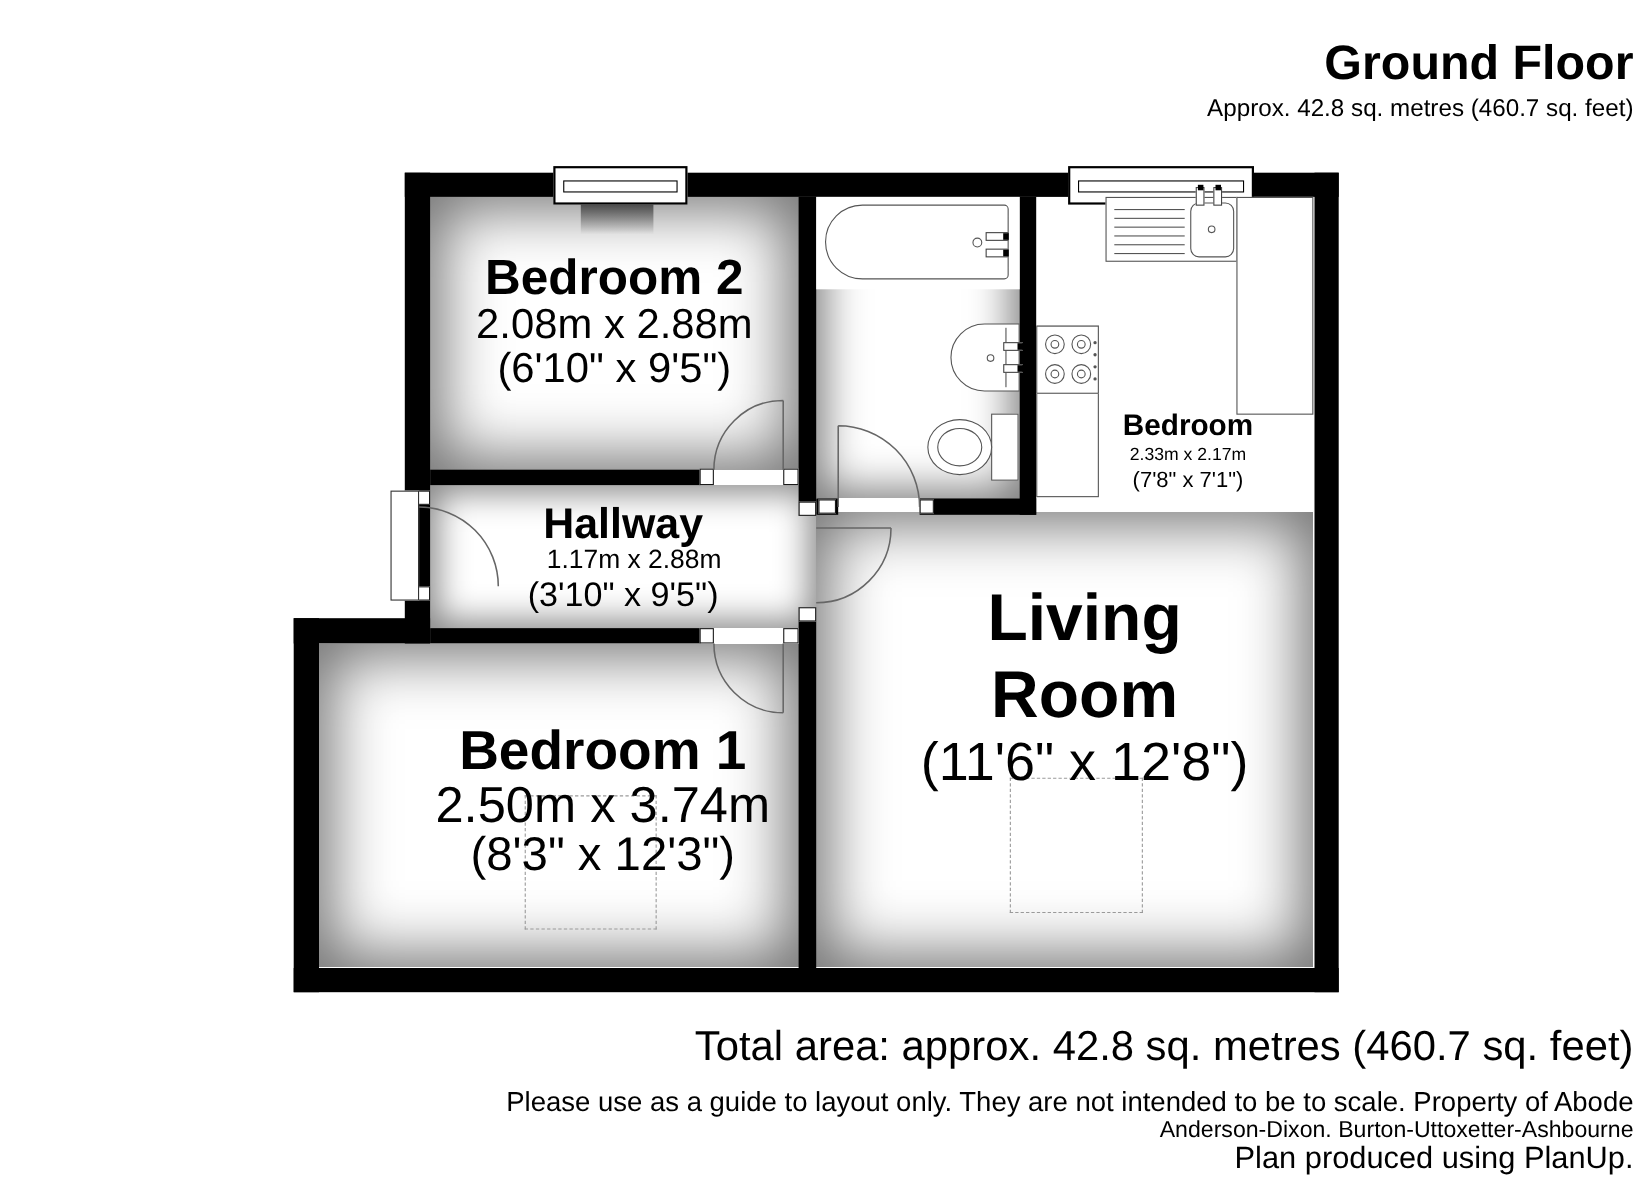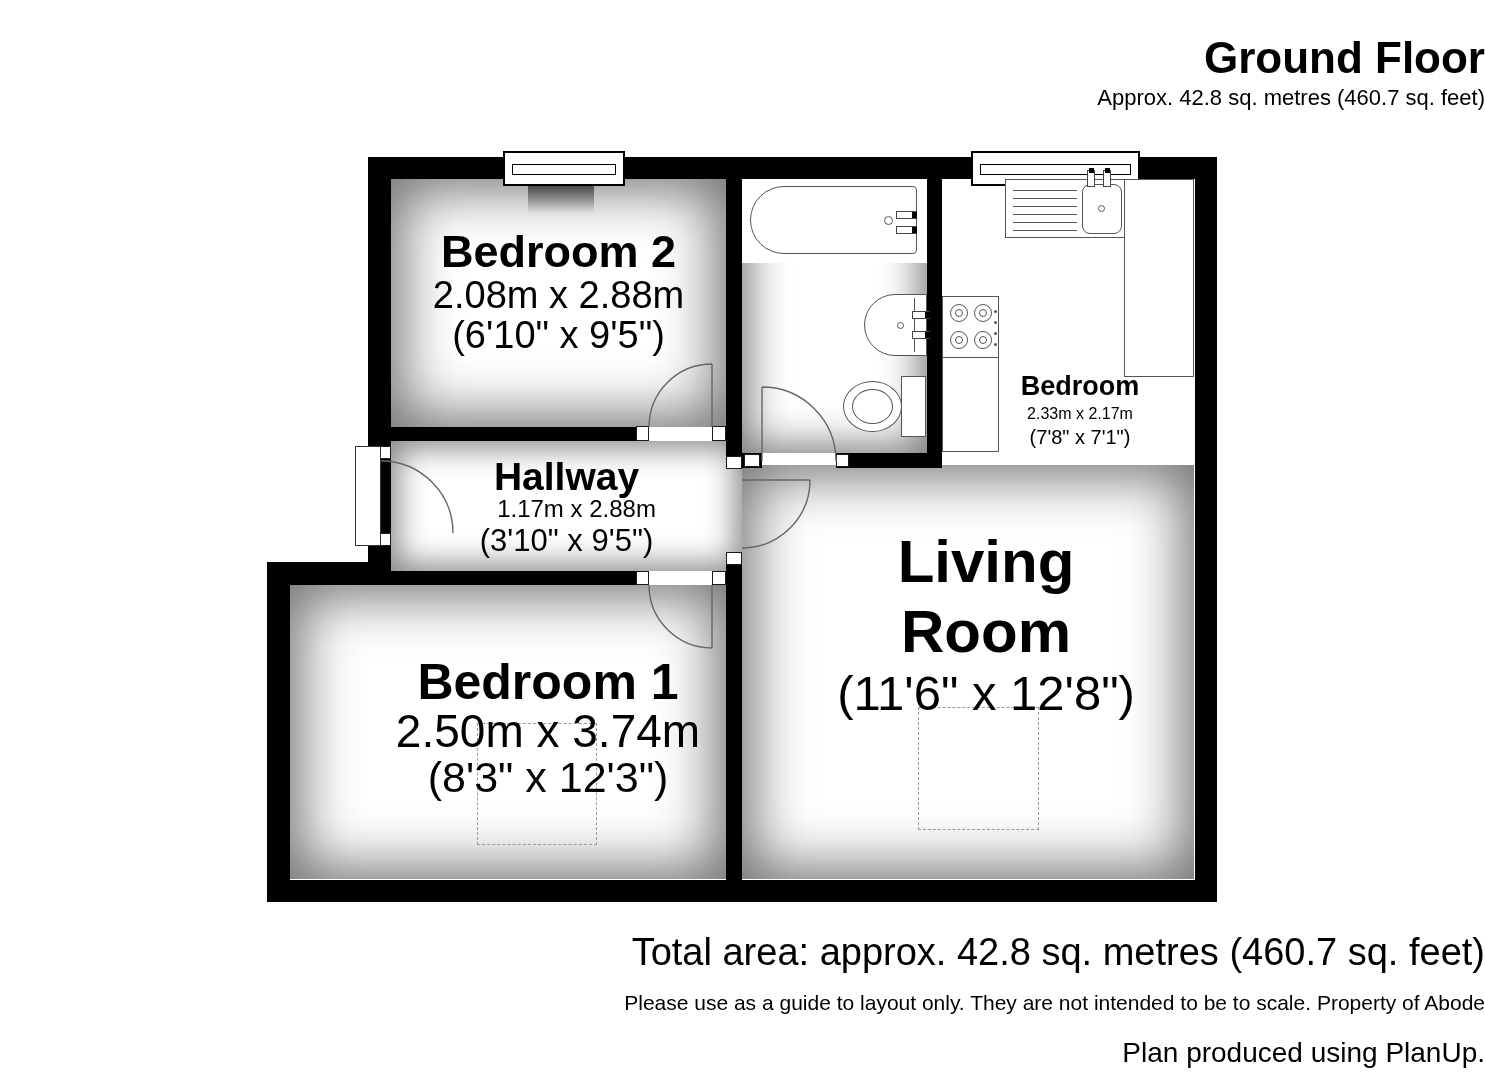--- a/index.html
+++ b/index.html
@@ -172,16 +172,17 @@
     <div style="font-size:43px; line-height:46px;">(8'3" x 12'3")</div>
   </div>
 
   <div class="label" style="left:742px; top:527px; width:416px;margin-left:36px;">
     <div class="rname" style="font-size:60px; line-height:70px;">Living</div>
     <div class="rname" style="font-size:60px; line-height:70px;">Room</div>
     <div style="font-size:49px; line-height:52px;">(11'6" x 12'8")</div>
   </div>
 
   <div class="titleblock" style="top:930px; font-size:38px; line-height:44px;">Total area: approx. 42.8 sq. metres (460.7 sq. feet)</div>
-  <div class="titleblock" style="top:990px; font-size:21px; line-height:25px;">Please use as a guide to layout only. They are not intended to be to scale. Property of Abode</div>
+  <div class="titleblock" style="top:990px; font-size:25px; line-height:25px;">Please use as a guide to layout only. They are not intended to be to scale. Property of Abode</div>
+  <div class="titleblock" style="top:1015px; font-size:21px; line-height:25px;">Anderson-Dixon. Burton-Uttoxetter-Ashbourne</div>
   <div class="titleblock" style="top:1040px; font-size:28px; line-height:25px;">Plan produced using PlanUp.</div>
 
 </div>
 
 </body></html>

